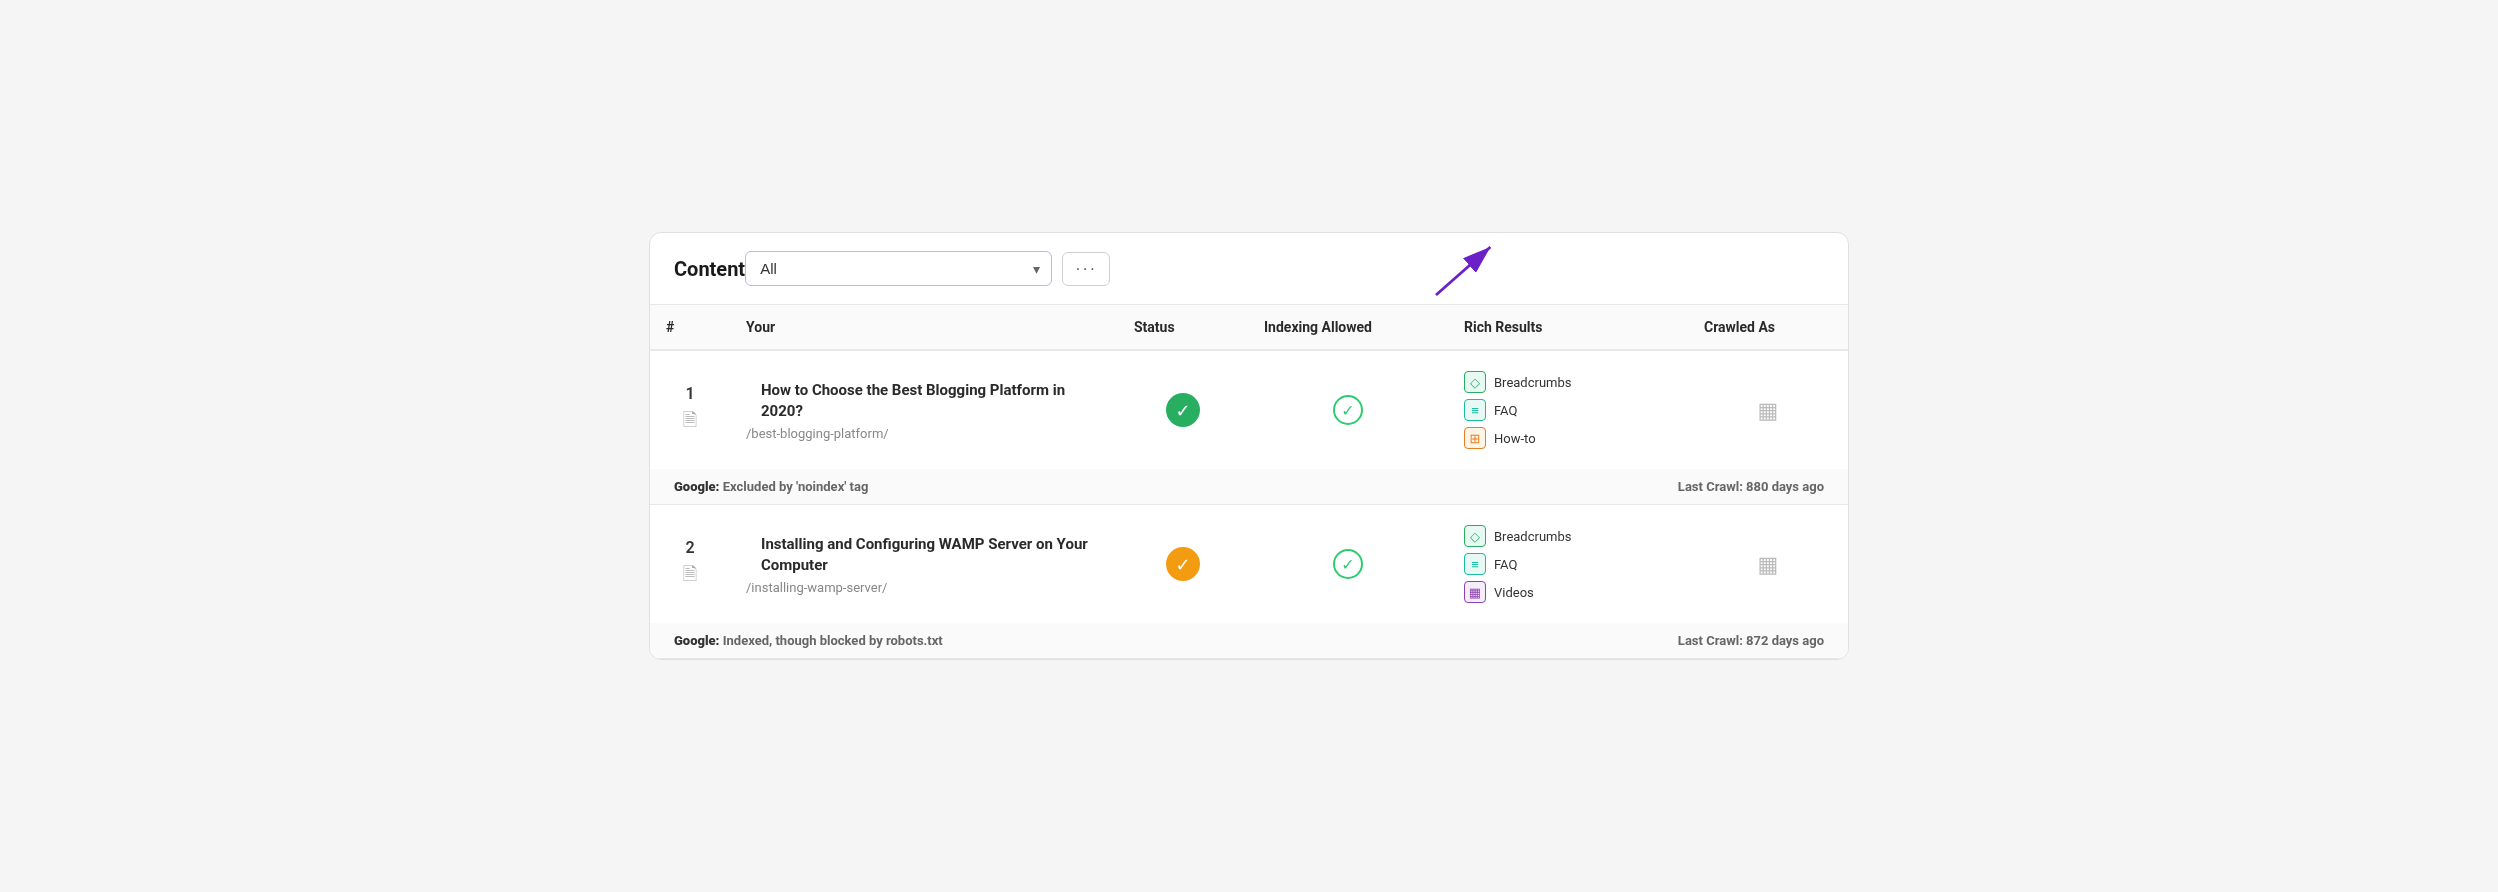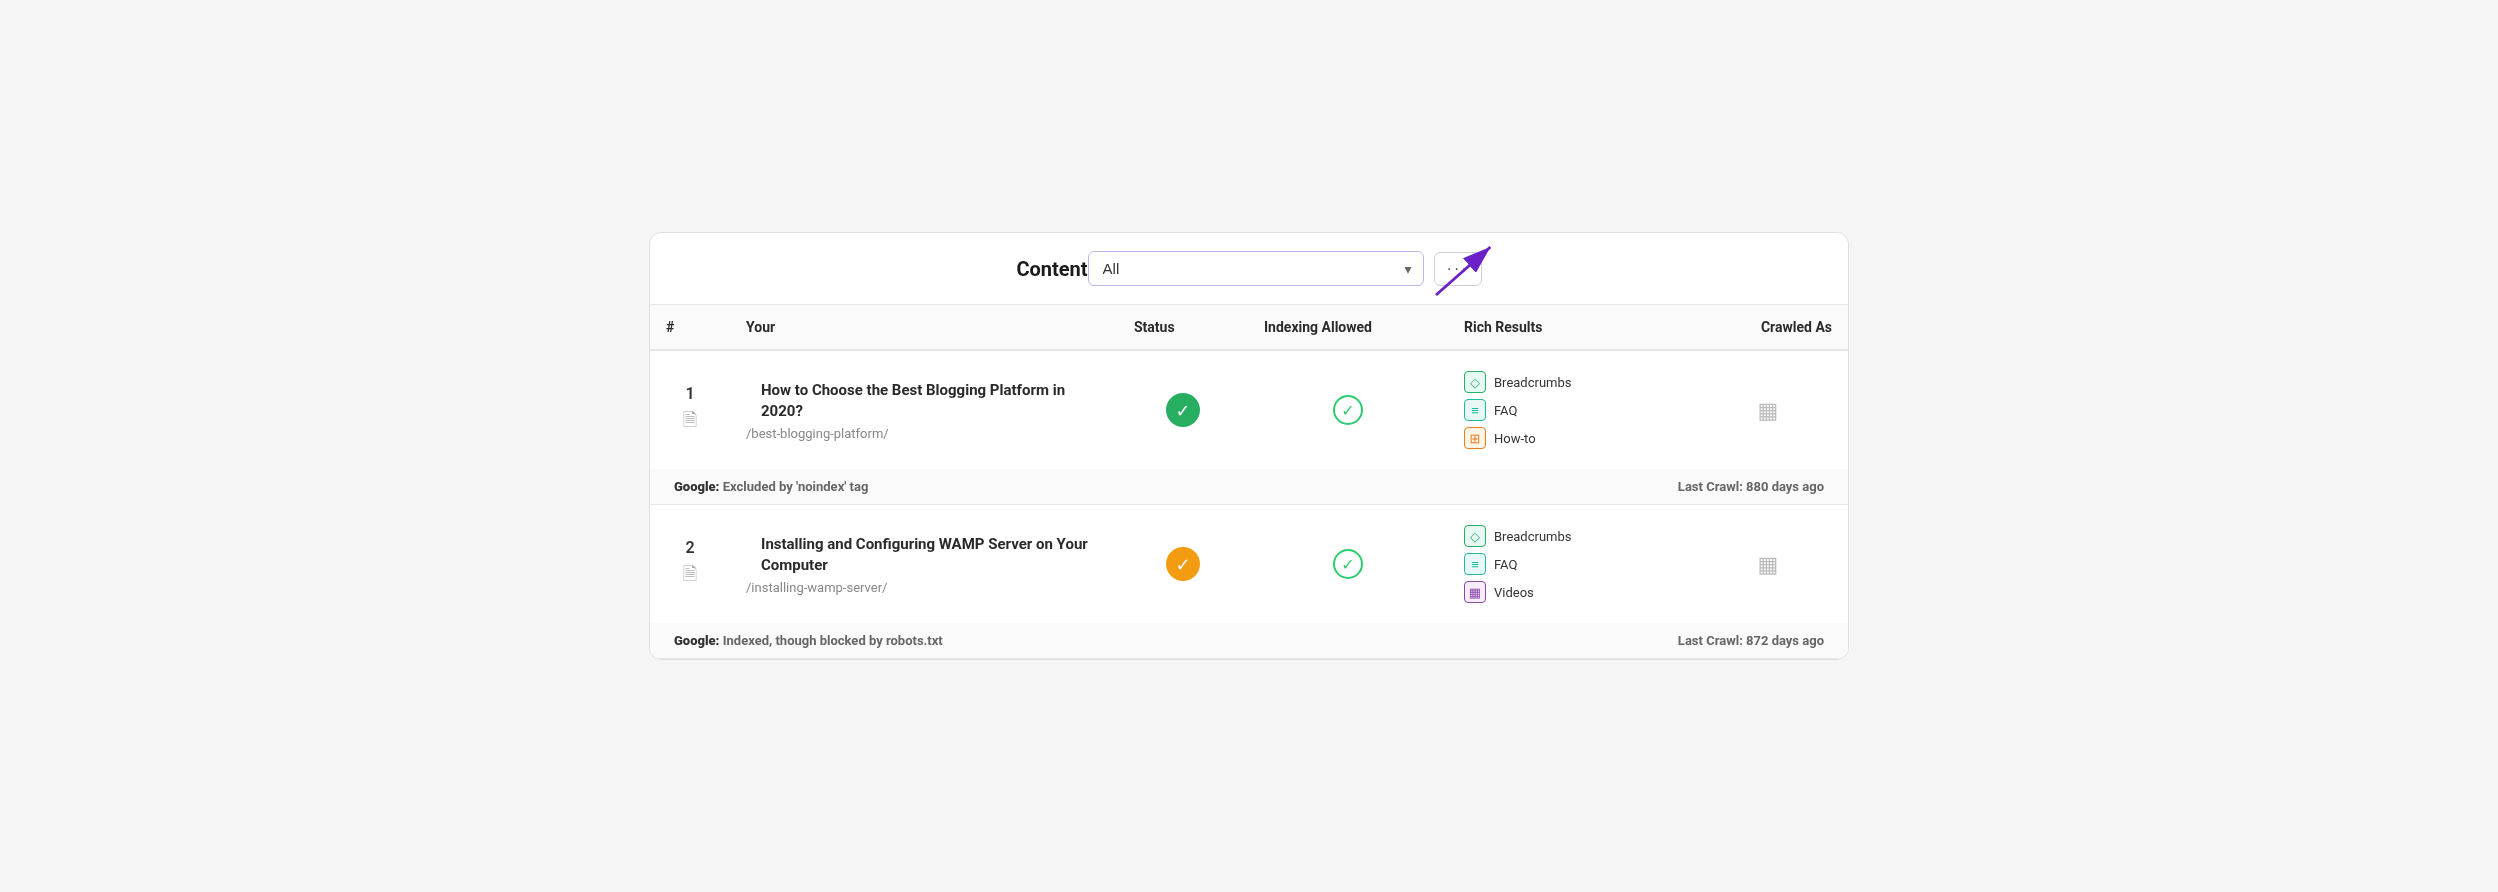--- a/index.html
+++ b/index.html
@@ -16,21 +16,21 @@
       background: #fff;
       border-radius: 12px;
       border: 1px solid #e0e0e0;
       width: 100%;
       max-width: 1200px;
       overflow: hidden;
     }
     .card-header {
       display: flex;
       align-items: center;
-      justify-content: center;
+      justify-content: flex-start;
       padding: 18px 24px;
       border-bottom: 1px solid #e8e8e8;
       position: relative;
     }
     .card-title {
       font-size: 20px;
       font-weight: 700;
       color: #1a1a1a;
     }
     .header-controls {
@@ -44,21 +44,21 @@
     .filter-select {
       appearance: none;
       -webkit-appearance: none;
       border: 1.5px solid #c0b4e8;
       border-radius: 6px;
       padding: 8px 40px 8px 14px;
       font-size: 15px;
       color: #333;
       background: #fff;
       cursor: pointer;
-      width: 336px;
+      width: 307px;
       outline: none;
     }
     .select-chevron {
       position: absolute;
       right: 12px;
       top: 50%;
       transform: translateY(-50%);
       pointer-events: none;
       color: #666;
       font-size: 14px;
@@ -94,21 +94,21 @@
       background: #fafafa;
     }
     .th {
       padding: 14px 16px;
       font-size: 14px;
       font-weight: 700;
       color: #2a2a2a;
       text-align: left;
     }
     .th.center { }
-    .th.right { text-align: right; }
+    .th.right { text-align: left; }
 
     
     .table-row-group {
       border-bottom: 1px solid #e8e8e8;
     }
     .table-row {
       display: grid;
       grid-template-columns: 80px 1fr 130px 200px 240px 160px;
       align-items: center;
       padding: 10px 0;

